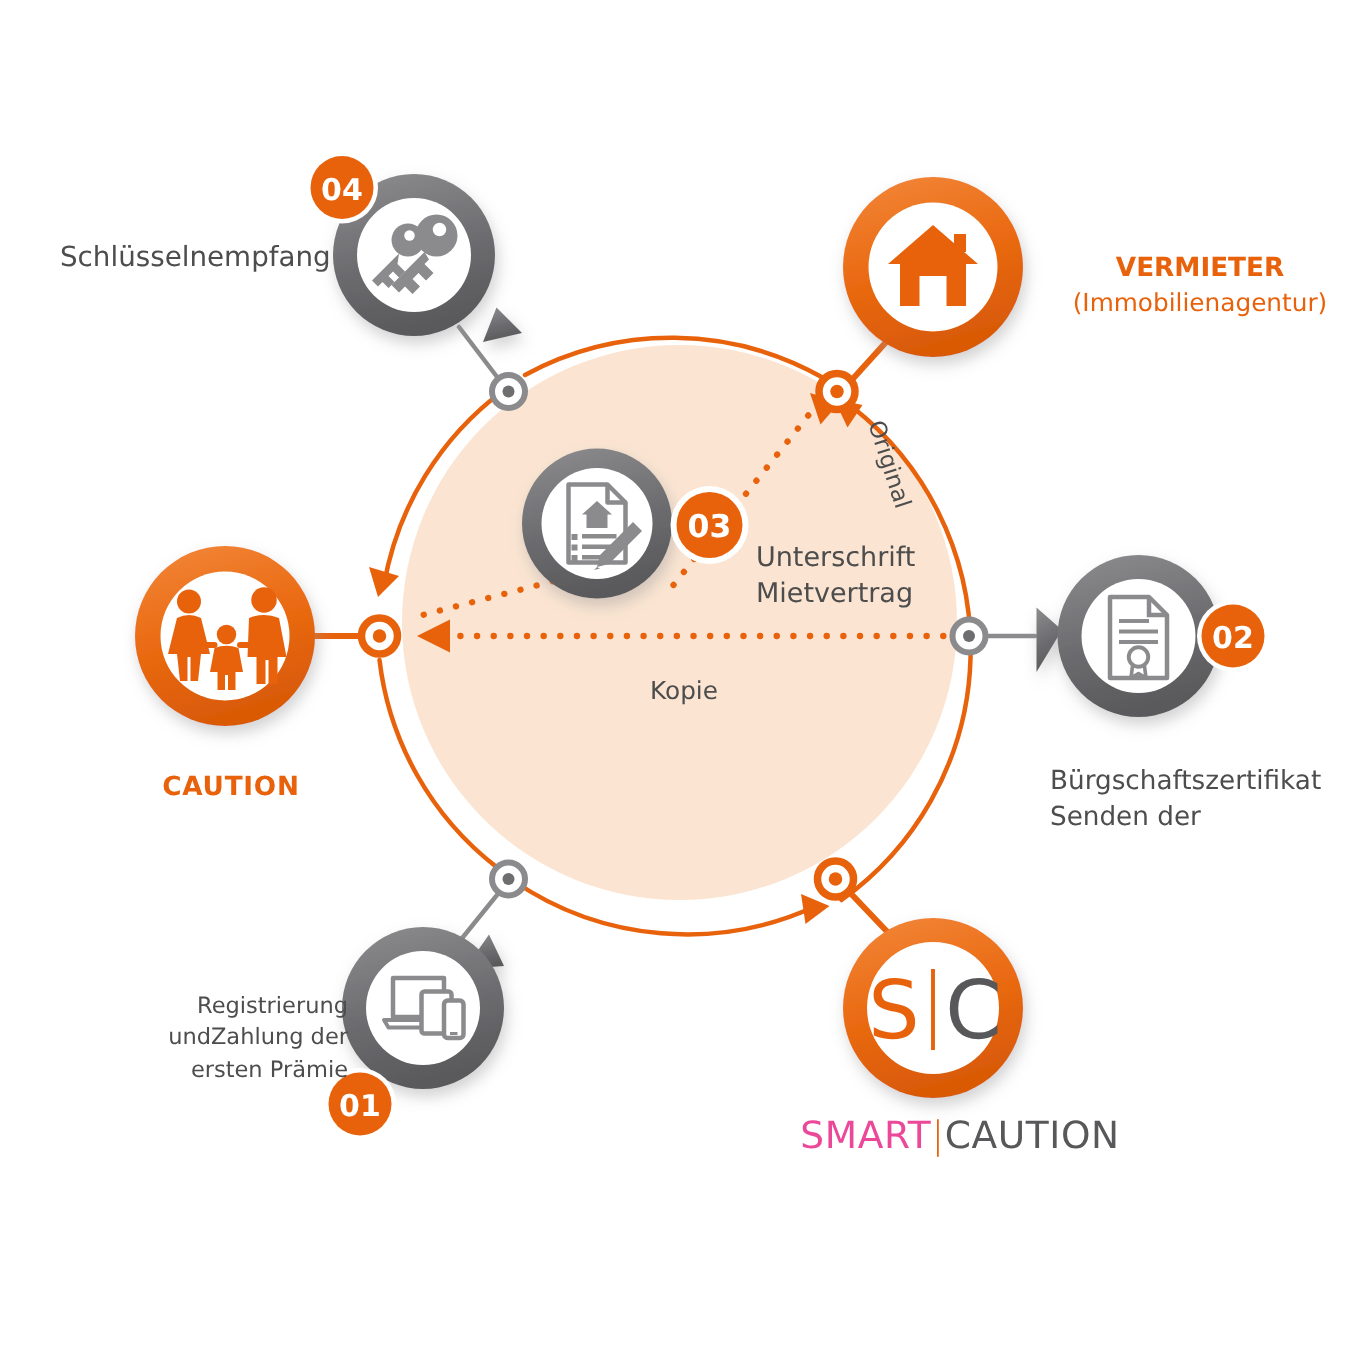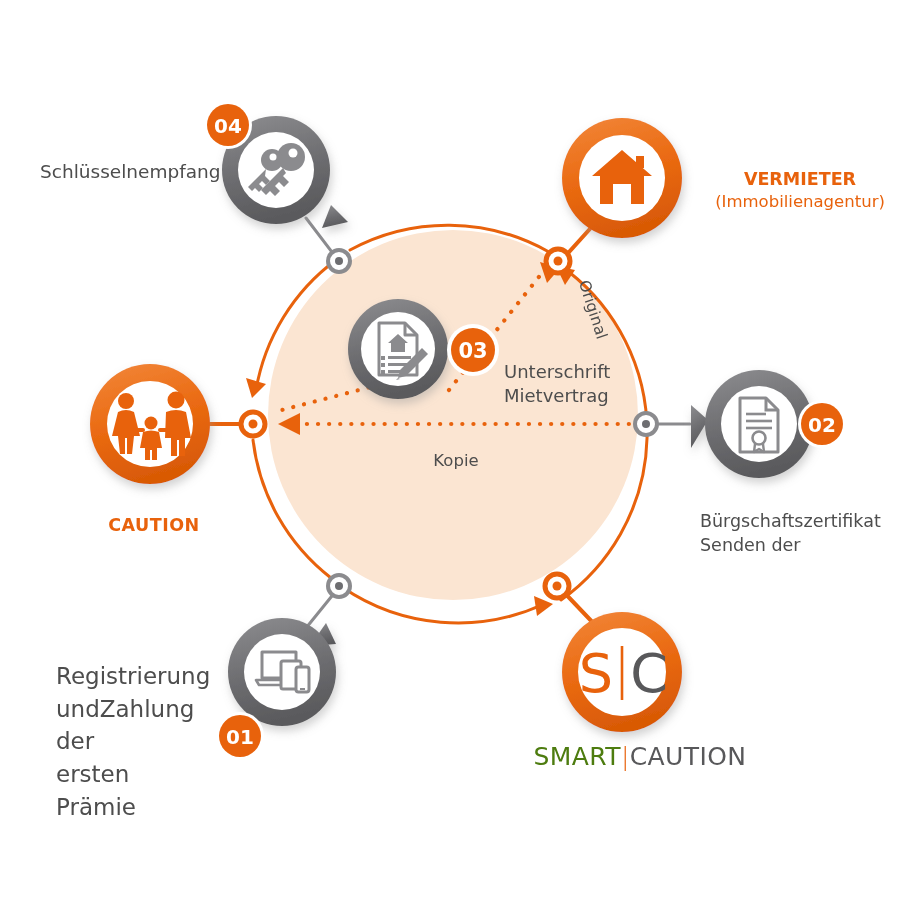--- a/index.html
+++ b/index.html
@@ -11,29 +11,29 @@
   .stage{position:absolute;left:0;top:0;width:900px;height:900px;}
   svg.layer{position:absolute;left:0;top:0;width:900px;height:900px;}
 
   .lbl{position:absolute;color:#4d4d4d;line-height:1.28;margin-top:20px;}
 
   .t-schluessel{left:40px;top:140px;width:180px;font-size:18.5px;text-align:right;}
   .t-vermieter{left:700px;top:148px;width:200px;font-size:17.5px;font-weight:bold;color:#e8620c;text-align:center;line-height:1.32;}
   .t-vermieter .sub{font-weight:normal;font-size:16.5px;}
   .t-mieter{left:84px;top:494px;width:140px;font-size:17.5px;font-weight:bold;color:#e8620c;text-align:center;letter-spacing:.5px;}
   .t-senden{left:700px;top:490px;width:200px;font-size:17.5px;text-align:left;line-height:1.35;}
-  .t-reg{left:56px;top:640px;width:160px;font-size:23px;text-align:left;line-height:1.42;}
+  .t-reg{left:72px;top:640px;width:160px;font-size:15px;text-align:right;line-height:1.42;}
   .t-mv{left:504px;top:340px;width:180px;font-size:18px;text-align:left;line-height:1.36;}
   .t-kopie{left:396px;top:430px;width:120px;font-size:16.5px;text-align:center;}
   .t-original{position:absolute;left:592px;top:278px;width:110px;font-size:15.5px;color:#4d4d4d;
      transform:rotate(72deg);transform-origin:0 0;white-space:nowrap;}
 
   .logotext{position:absolute;left:520px;top:742px;width:240px;text-align:center;
      font-size:25px;letter-spacing:.4px;white-space:nowrap;}
-  .logotext .o{color:#4d7c0f;}
+  .logotext .o{color:#ec4899;}
   .logotext .bar{color:#e8620c;font-weight:300;}
   .logotext .g{color:#58585a;}
 </style>
 </head>
 <body>
 
 <div class="stage">
 
   <svg class="layer" viewBox="0 0 900 900">
     <defs>

